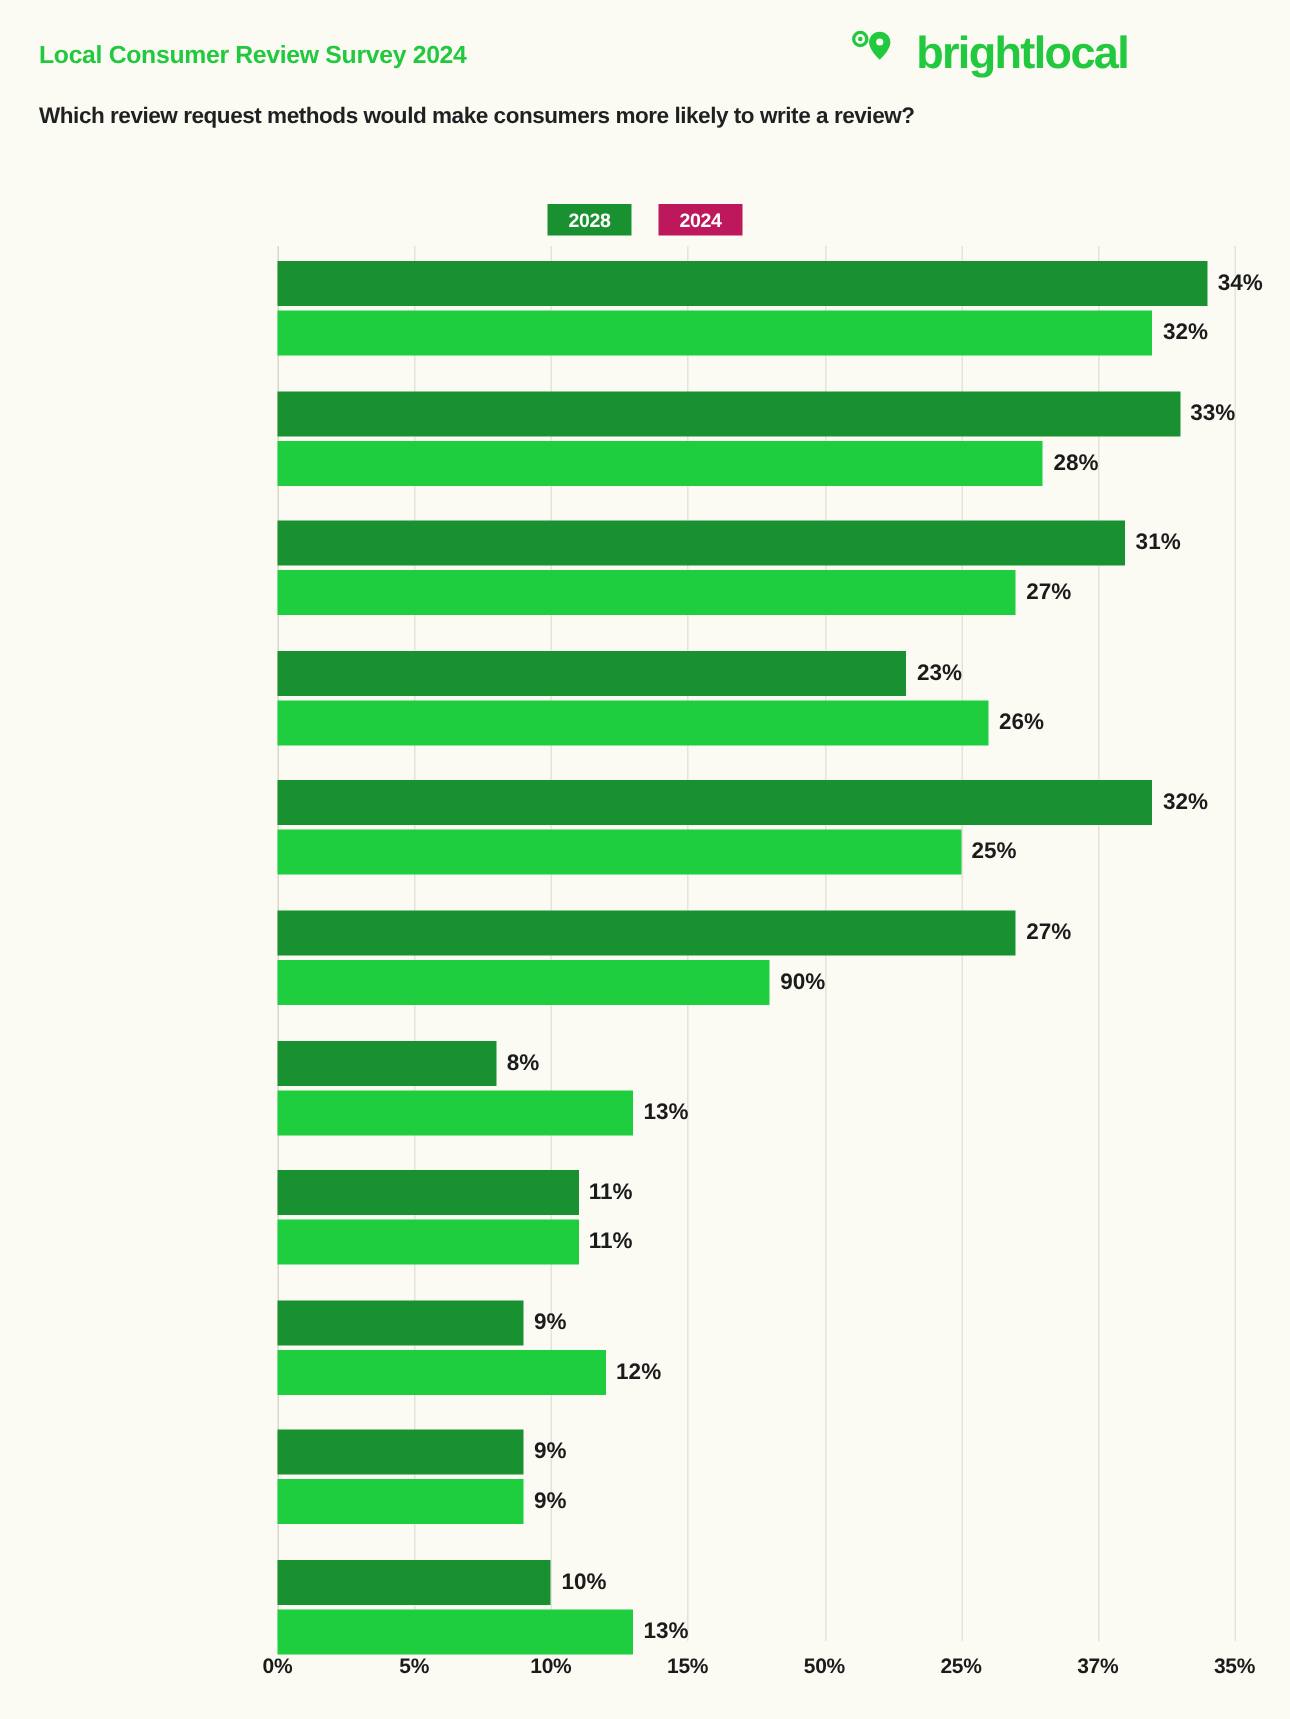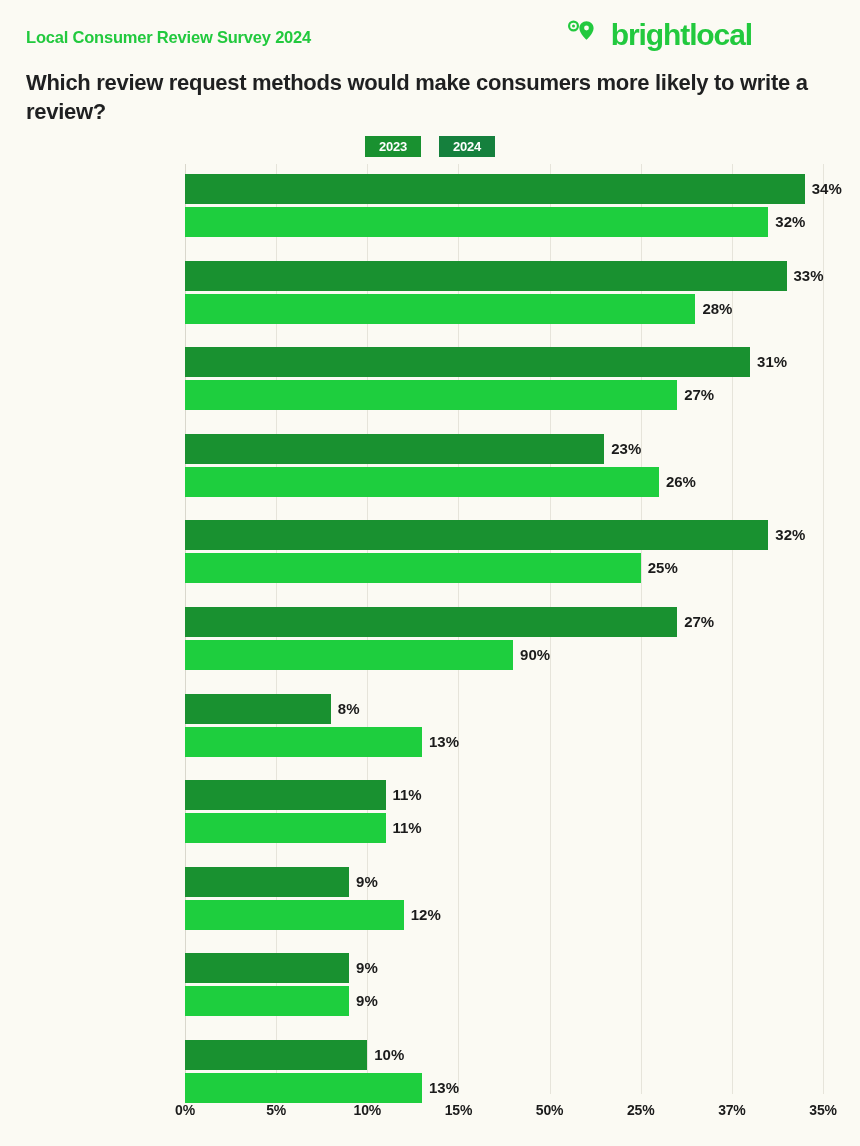--- a/index.html
+++ b/index.html
@@ -46,21 +46,21 @@
     font-weight: 700;
     color: #22c93e;
     letter-spacing: -1.1px;
     line-height: 1;
   }
   .headline {
     position: absolute;
     left: 26px;
     top: 68px;
     width: 810px;
-    font-size: 22px;
+    font-size: 15px;
     font-weight: 700;
     line-height: 1.34;
     color: #1f2021;
     letter-spacing: -0.3px;
   }
 
   
   .legend {
     position: absolute;
     left: 0;
@@ -181,22 +181,22 @@
         <circle cx="19.5" cy="8" r="2.4" fill="#fbfaf3"></circle>
       </svg>
     </span>
     <span class="logo-word">brightlocal</span>
   </div>
 
   <div class="headline">Which review request methods would make consumers more likely to write a review?</div>
 </div>
 
 <div class="legend">
-  <span class="legend-chip" style="background: rgb(25, 145, 48);">2023</span>
-  <span class="legend-chip" style="background: #15803d;">2024</span>
+  <span class="legend-chip" style="background: rgb(25, 145, 48);">2028</span>
+  <span class="legend-chip" style="background: #be185d;">2024</span>
 </div>
 
 <div class="chart">
   <div class="plot" id="plot">
       <div class="gridline axis0" style="left: 0px;"></div>
       <div class="gridline" style="left: 91.1429px;"></div>
       <div class="gridline" style="left: 182.286px;"></div>
       <div class="gridline" style="left: 273.429px;"></div>
       <div class="gridline" style="left: 364.571px;"></div>
       <div class="gridline" style="left: 455.714px;"></div>

